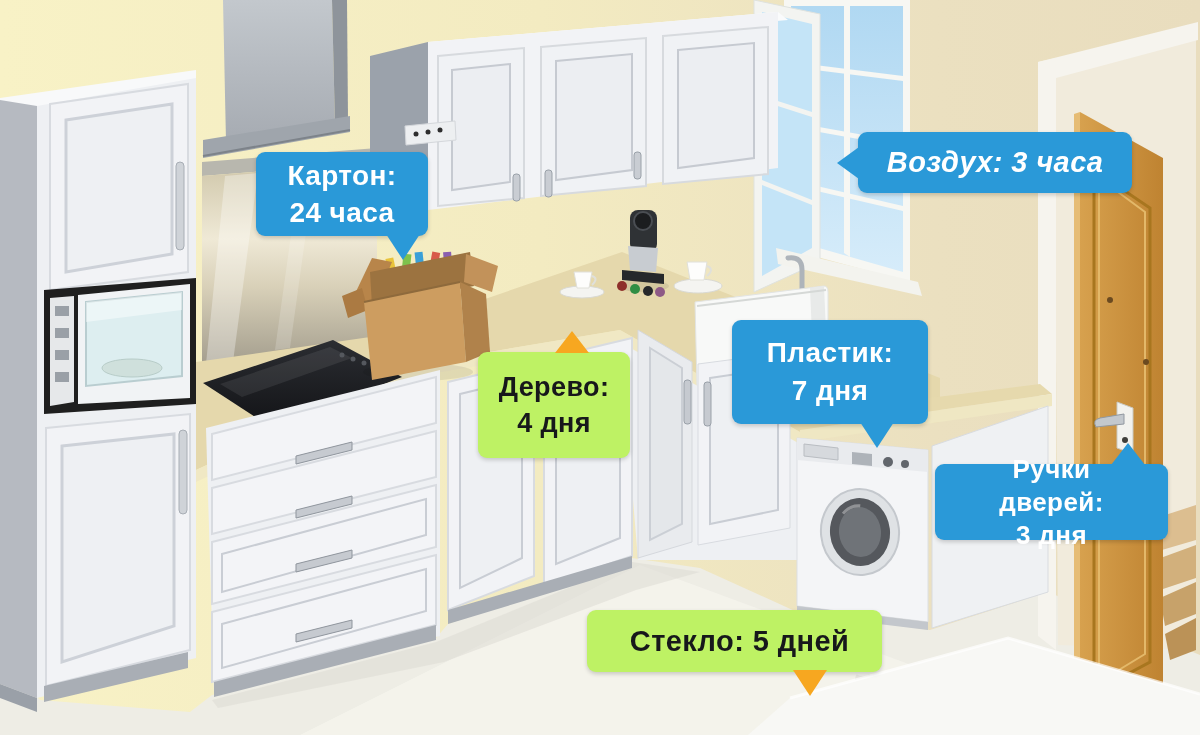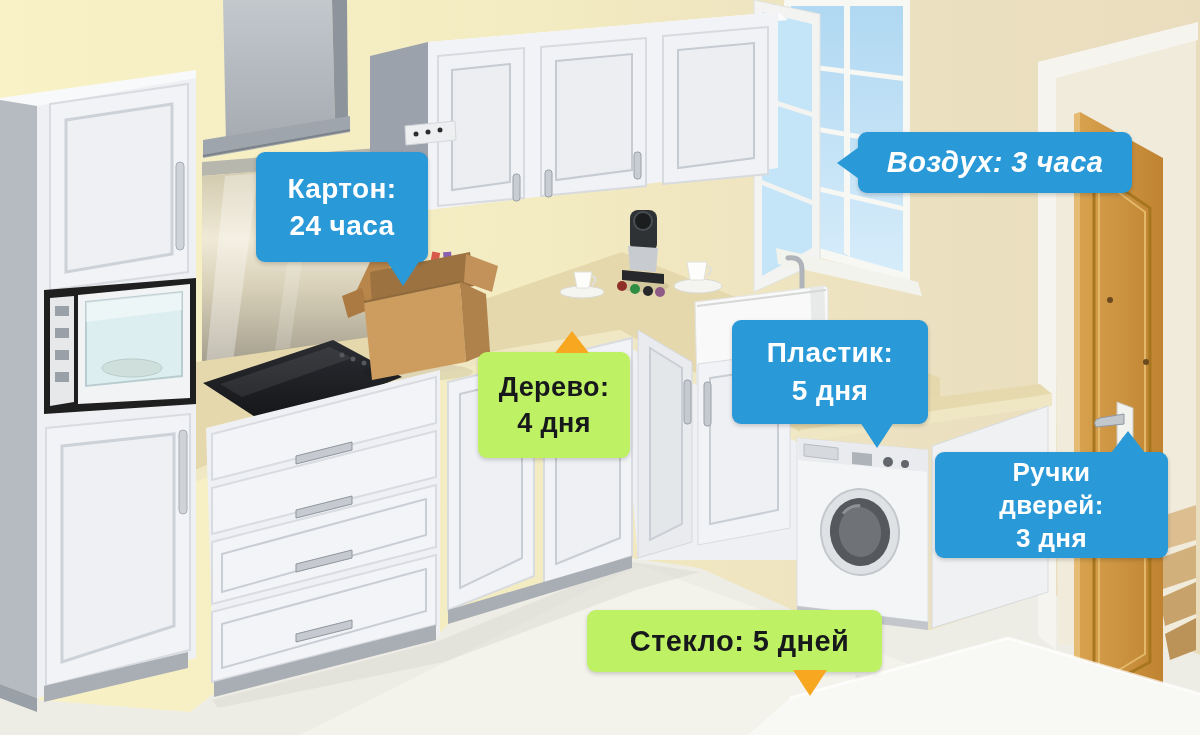--- a/index.html
+++ b/index.html
@@ -9,28 +9,28 @@
   .label{position:absolute;display:flex;align-items:center;justify-content:center;
          text-align:center;font-weight:bold;border-radius:9px;
          box-shadow:0 2px 4px rgba(0,0,0,.18);z-index:5;}
   .label span{display:block;width:100%;white-space:pre-line;letter-spacing:.4px;}
   .label.blue{background:#2a99d8;--c:#2a99d8;color:#ffffff;}
   .label.orange{background:#bef264;--c:#f7a720;color:#17181b;}
   .tail{position:absolute;width:0;height:0;}
   .tail.down{bottom:-24px;border-left:17px solid transparent;border-right:17px solid transparent;border-top:26px solid var(--c);}
   .tail.up{top:-21px;border-left:17px solid transparent;border-right:17px solid transparent;border-bottom:22px solid var(--c);}
   .tail.left{left:-21px;top:50%;transform:translateY(-50%);border-top:16px solid transparent;border-bottom:16px solid transparent;border-right:22px solid var(--c);}
-  #label-cardboard{left:256px;top:152px;width:172px;height:110px;font-size:28px;line-height:37px;}
+  #label-cardboard{left:256px;top:152px;width:172px;height:84px;font-size:28px;line-height:37px;}
   #label-cardboard .tail{left:130px;}
   #label-air{left:858px;top:132px;width:274px;height:61px;font-size:29px;font-style:italic;}
   #label-wood{left:478px;top:352px;width:152px;height:106px;font-size:27px;line-height:36px;}
   #label-wood .tail{left:77px;}
   #label-plastic{left:732px;top:320px;width:196px;height:104px;font-size:28px;line-height:38px;}
   #label-plastic .tail{left:128px;}
-  #label-handles{left:935px;top:452px;width:233px;height:106px;font-size:26px;line-height:33px;align-items:center;}
+  #label-handles{left:935px;top:464px;width:233px;height:76px;font-size:26px;line-height:33px;align-items:center;}
   #label-handles .tail{left:176px;}
   #label-glass{left:587px;top:610px;width:285px;height:62px;font-size:29px;padding-left:10px;}
   #label-glass .tail{left:206px;}
 </style>
 </head>
 <body>
 
 <div class="stage">
 
 <svg class="scene" viewBox="0 0 1200 735">
@@ -342,21 +342,21 @@
 </div>
 
 <div class="label orange" id="label-wood">
   <span>Дерево:
 4 дня</span>
   <i class="tail up"></i>
 </div>
 
 <div class="label blue" id="label-plastic">
   <span>Пластик:
-5 дня</span>
+7 дня</span>
   <i class="tail down"></i>
 </div>
 
 <div class="label blue" id="label-handles">
   <span>Ручки
 дверей:
 3 дня</span>
   <i class="tail up"></i>
 </div>
 

